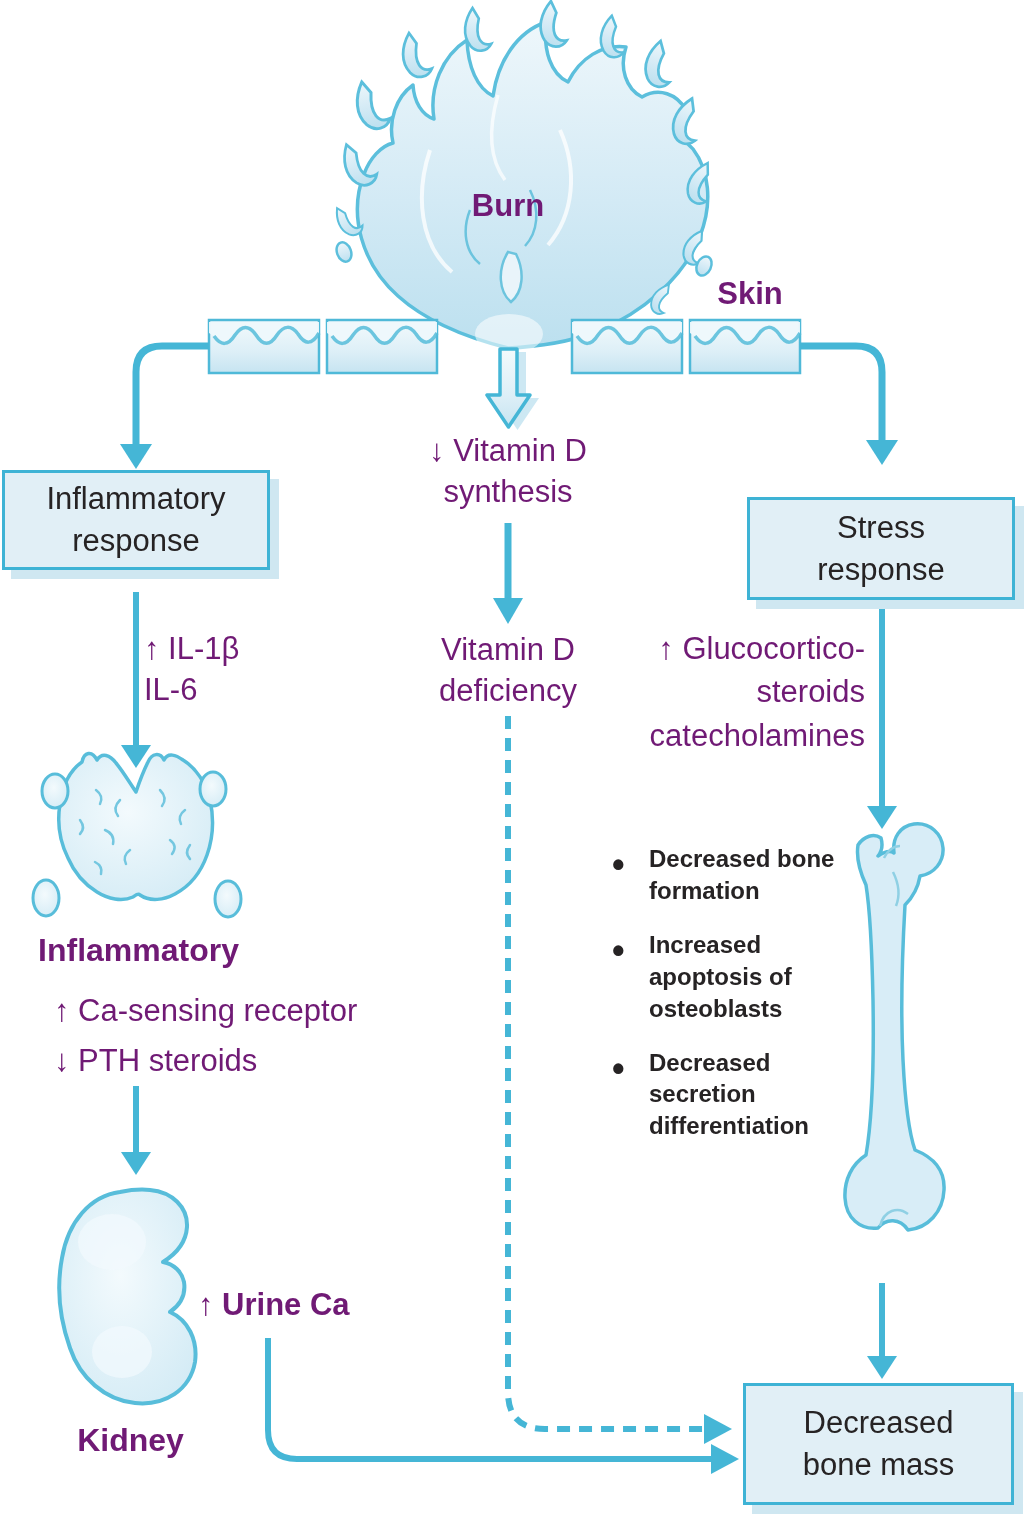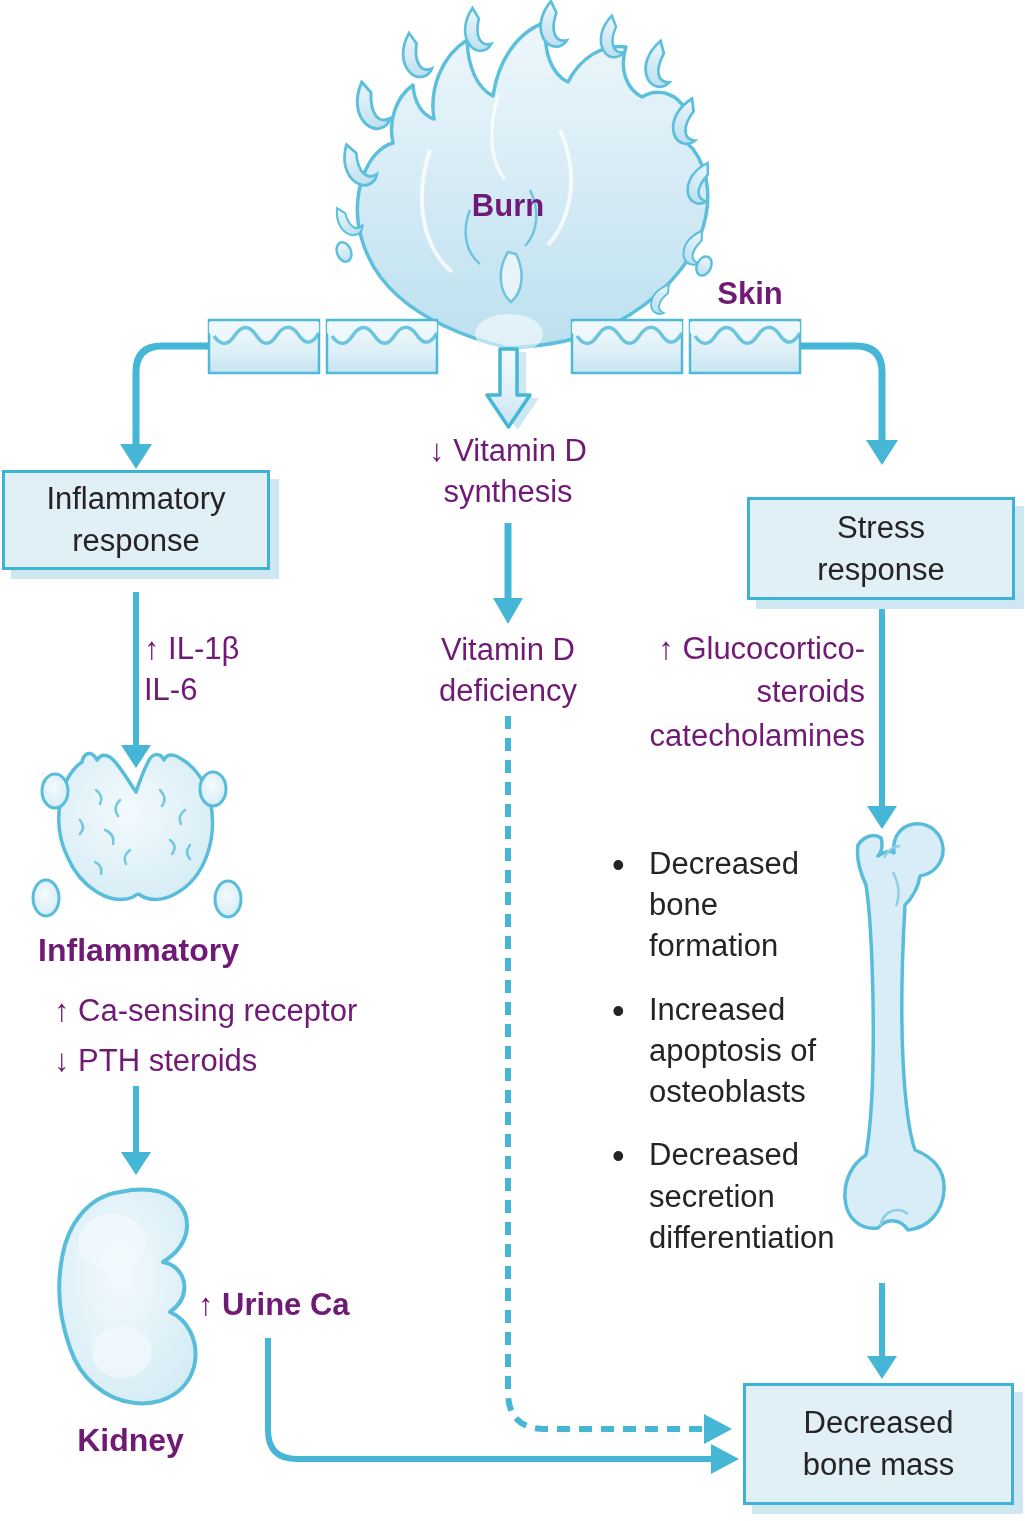--- a/index.html
+++ b/index.html
@@ -49,22 +49,22 @@
   .t-urine{left:198px;top:1285px;font-weight:bold;}
   .lbl-kidney{left:58px;top:1419px;width:145px;font-size:32px;}
 
   .bullets{
     position:absolute;left:610px;top:843px;width:238px;
     margin:0;padding:0;list-style:none;
   }
   .bullets li{
     position:relative;
     padding-left:39px;
-    font-weight:normal;
-    font-size:31px;
+    font-weight:bold;
+    font-size:24px;
     line-height:1.33;
     margin-bottom:22px;
     white-space:normal;
   }
   .bullets li::before{
     content:"\2022";
     position:absolute;left:2px;top:-2px;
     font-size:36px;
   }
 </style>

